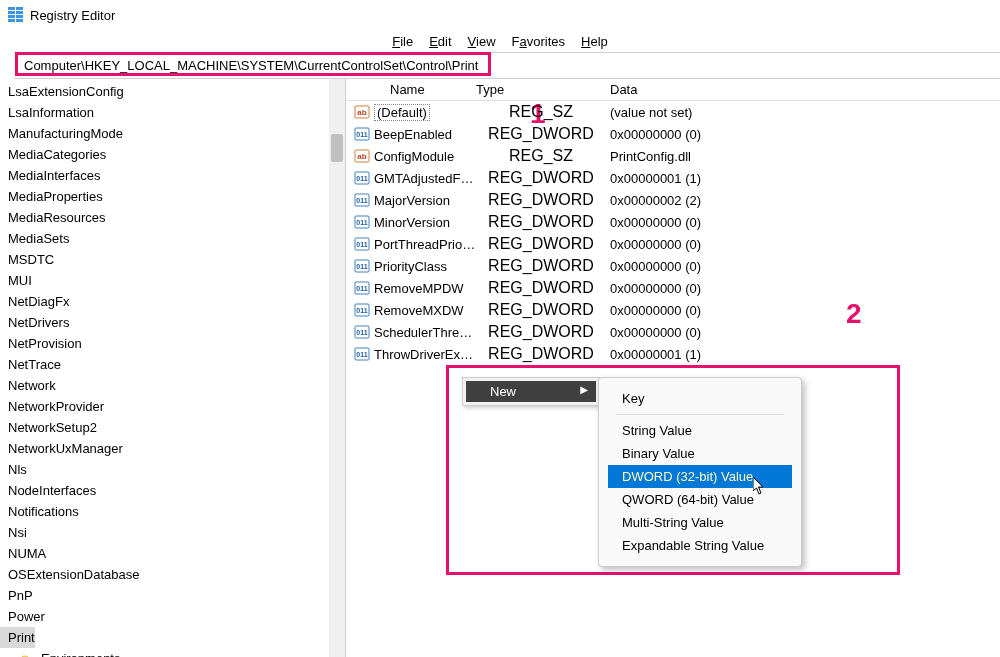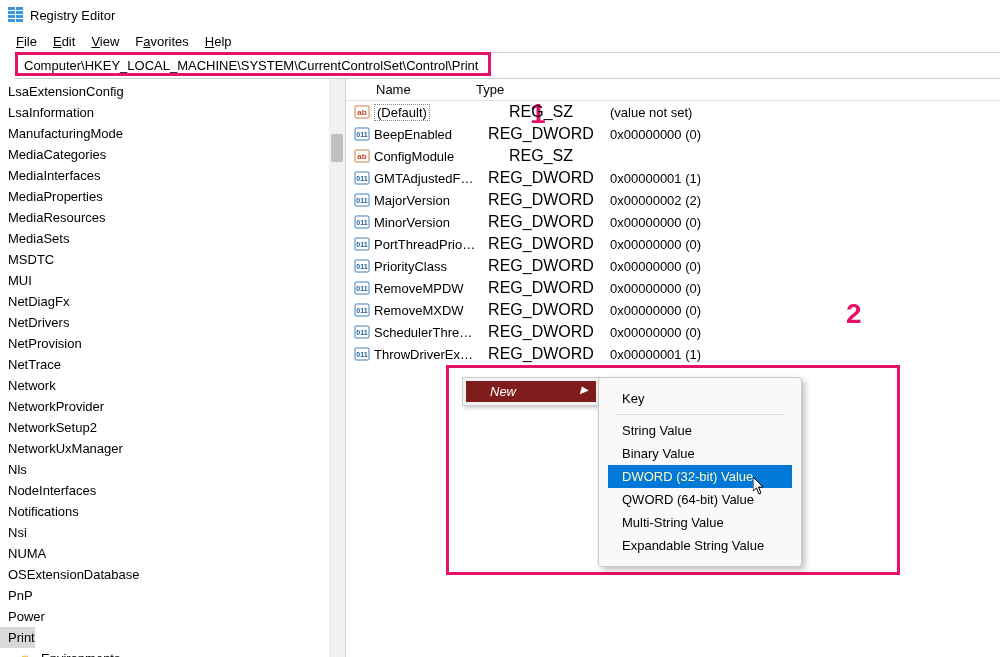--- a/index.html
+++ b/index.html
@@ -3,21 +3,21 @@
   <meta charset="utf-8">
   <style>
     * { margin: 0; padding: 0; box-sizing: border-box; }
     body { font-family: "Segoe UI", Tahoma, sans-serif; font-size: 13px; background: #fff; width: 1000px; height: 657px; overflow: hidden; color: #000; }
 
     .titlebar { display: flex; align-items: center; padding: 4px 8px; height: 30px; }
     .app-icon { width: 16px; height: 16px; margin-right: 6px; }
     .app-icon svg { width: 16px; height: 16px; }
     .app-title { font-size: 13px; }
 
-    .menubar { display: flex; padding: 2px 8px; height: 22px; }
+    .menubar { display: flex; padding: 2px 8px; height: 22px; justify-content: center; }
     .menu-item { padding: 2px 8px; cursor: default; font-size: 13px; }
     .menu-item span { text-decoration: underline; }
 
     .addressbar-wrap { position: relative; margin-left: 14px; }
     .addressbar { padding: 4px 8px; display: flex; align-items: center; border-top: 1px solid #d0d0d0; border-bottom: 1px solid #d0d0d0; }
     .address-input { flex: 1; border: none; font-size: 13px; background: transparent; outline: none; padding: 1px 2px; font-family: inherit; }
     .hl-address { position: absolute; left: 1px; top: 0; width: 476px; height: 24px; border: 3px solid #e5116c; pointer-events: none; }
 
     .annot-1 { position: absolute; left: 516px; top: 46px; font-size: 28px; font-weight: bold; color: #e5116c; text-shadow: 1px 1px 0 #fff, -1px -1px 0 #fff, 1px -1px 0 #fff, -1px 1px 0 #fff; }
     .annot-2 { position: absolute; left: 846px; top: 298px; font-size: 28px; font-weight: bold; color: #e5116c; text-shadow: 1px 1px 0 #fff, -1px -1px 0 #fff, 1px -1px 0 #fff, -1px 1px 0 #fff; }
@@ -30,37 +30,37 @@
     .scroll-thumb { position: absolute; top: 55px; width: 12px; left: 2px; height: 28px; background: #c0c0c0; border-radius: 2px; }
 
     .tree-item { padding: 1px 0 1px 8px; cursor: default; white-space: nowrap; font-size: 13px; line-height: 19px; display: flex; align-items: center; }
     .tree-item.selected { background: #d9d9d9; display: inline-flex; }
     .tree-child { padding-left: 22px; }
     .folder-icon { width: 16px; height: 12px; margin-right: 3px; display: inline-block; }
     .folder-icon svg { width: 16px; height: 12px; }
 
     .listview { flex: 1; position: relative; overflow: hidden; }
     .list-header { display: flex; border-bottom: 1px solid #e0e0e0; height: 22px; align-items: center; }
-    .col-name { width: 130px; padding-left: 30px; font-size: 13px; }
+    .col-name { width: 130px; padding-left: 44px; font-size: 13px; }
     .col-type { width: 130px; font-size: 13px; }
     .col-data { flex: 1; padding-left: 4px; font-size: 13px; }
 
     .list-body { }
     .list-row { display: flex; height: 22px; align-items: center; }
     .cell-name { width: 130px; padding-left: 8px; display: flex; align-items: center; overflow: hidden; }
     .cell-type { width: 130px; font-size: 16px; text-align: center; }
     .cell-data { flex: 1; padding-left: 4px; font-size: 13px; }
 
     .value-icon { width: 16px; height: 16px; margin-right: 4px; flex-shrink: 0; }
     .value-label { font-size: 13px; white-space: nowrap; overflow: hidden; text-overflow: ellipsis; }
     .default-box { border: 1px dotted #888; padding: 0 2px; }
 
     .context-menu { position: absolute; left: 116px; top: 298px; width: 138px; background: #f2f2f2; border: 1px solid #ccc; box-shadow: 2px 2px 4px rgba(0,0,0,0.2); padding: 3px; font-size: 13px; z-index: 10; }
     .ctx-item { padding: 3px 20px 3px 24px; position: relative; }
-    .ctx-item.hi { background: #7f1d1d; color: #fff; font-style: italic; }
+    .ctx-item.hi { background: #404040; color: #fff; }
     .ctx-arrow { position: absolute; right: 8px; font-size: 10px; }
 
     .submenu { position: absolute; left: 252px; top: 298px; width: 204px; background: #f9f9f9; border: 1px solid #ccc; box-shadow: 3px 3px 6px rgba(0,0,0,0.25); padding: 9px; font-size: 13px; z-index: 11; border-radius: 4px; }
     .sub-item { padding: 4px 10px 4px 14px; }
     .sub-item.hi { background: #0078d7; color: #fef9c3; }
     .sub-sep { height: 1px; background: #ddd; margin: 4px 8px; }
 
     .cursor { position: absolute; left: 407px; top: 398px; z-index: 20; width: 14px; height: 18px; }
   </style>
 </head>
@@ -103,20 +103,21 @@
             </svg></span>Environments</div></div>
     <div class="tree-scrollbar">
         <div class="scroll-thumb"></div>
       </div>
   </div>
 
   <div class="listview">
     <div class="list-header">
       <div class="col-name">Name</div>
       <div class="col-type">Type</div>
+      <div class="col-data">Data</div>
     </div>
     <div class="list-body" id="list-body">
         <div class="list-row">
           <div class="cell-name">
             <span class="value-icon"><svg viewBox="0 0 16 16">
                 <rect x="1" y="2" width="14" height="12" rx="1" fill="#fff" stroke="#d08040"></rect>
                 <text x="8" y="11" font-size="8" text-anchor="middle" fill="#c04020" font-weight="bold">ab</text>
               </svg></span>
             <span class="value-label default-box">(Default)</span>
           </div>
@@ -136,20 +137,21 @@
         </div>
         <div class="list-row">
           <div class="cell-name">
             <span class="value-icon"><svg viewBox="0 0 16 16">
                 <rect x="1" y="2" width="14" height="12" rx="1" fill="#fff" stroke="#d08040"></rect>
                 <text x="8" y="11" font-size="8" text-anchor="middle" fill="#c04020" font-weight="bold">ab</text>
               </svg></span>
             <span class="value-label">ConfigModule</span>
           </div>
           <div class="cell-type">REG_SZ</div>
+          <div class="cell-data">PrintConfig.dll</div>
         </div>
         <div class="list-row">
           <div class="cell-name">
             <span class="value-icon"><svg viewBox="0 0 16 16">
                 <rect x="1" y="2" width="14" height="12" rx="1" fill="#fff" stroke="#4080c0"></rect>
                 <text x="8" y="11" font-size="7" text-anchor="middle" fill="#2060a0" font-weight="bold">011</text>
               </svg></span>
             <span class="value-label">GMTAdjustedFor...</span>
           </div>
           <div class="cell-type">REG_DWORD</div>

